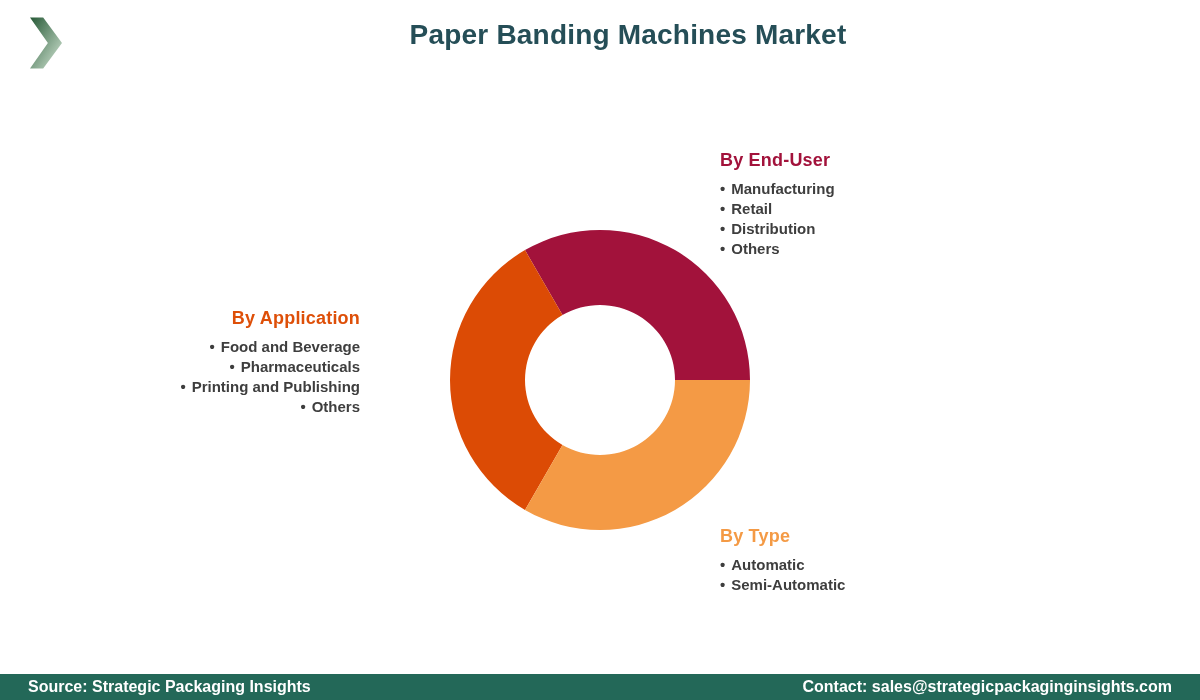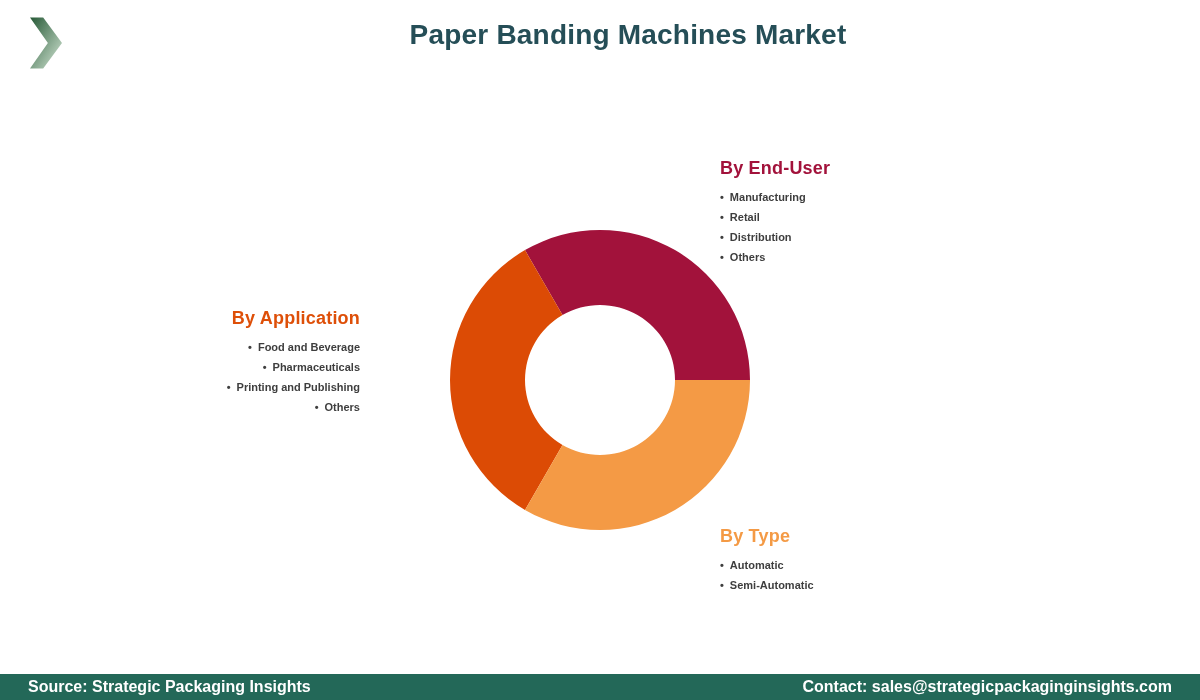--- a/index.html
+++ b/index.html
@@ -20,23 +20,23 @@
     position:absolute;top:19px;left:0;width:100%;text-align:center;
     font-size:28px;font-weight:700;color:#254E57;letter-spacing:.2px;padding-left:28px;
   }
 
   
   .donut{position:absolute;left:430px;top:210px;width:340px;height:340px;}
 
   
   .group h2{margin:0 0 8px 0;font-size:18px;font-weight:700;letter-spacing:.2px;}
   .group ul{list-style:none;margin:0;padding:0;}
-  .group li{font-size:11px;font-weight:700;color:#3E3E3E;line-height:20px;}
+  .group li{font-size:15px;font-weight:700;color:#3E3E3E;line-height:20px;}
   .blt{margin-right:6px;}
-  .group-enduser{position:absolute;left:720px;top:158px;}
+  .group-enduser{position:absolute;left:720px;top:150px;}
   .group-enduser h2{color:#A2123B;}
   .group-application{position:absolute;right:840px;top:308px;text-align:right;white-space:nowrap;}
   .group-application h2{color:#DE4F08;}
   .group-type{position:absolute;left:720px;top:526px;}
   .group-type h2{color:#F49A45;}
 
   
   .footer{
     position:absolute;left:0;bottom:0;width:100%;height:26px;background:#236858;
     display:flex;justify-content:space-between;align-items:center;

